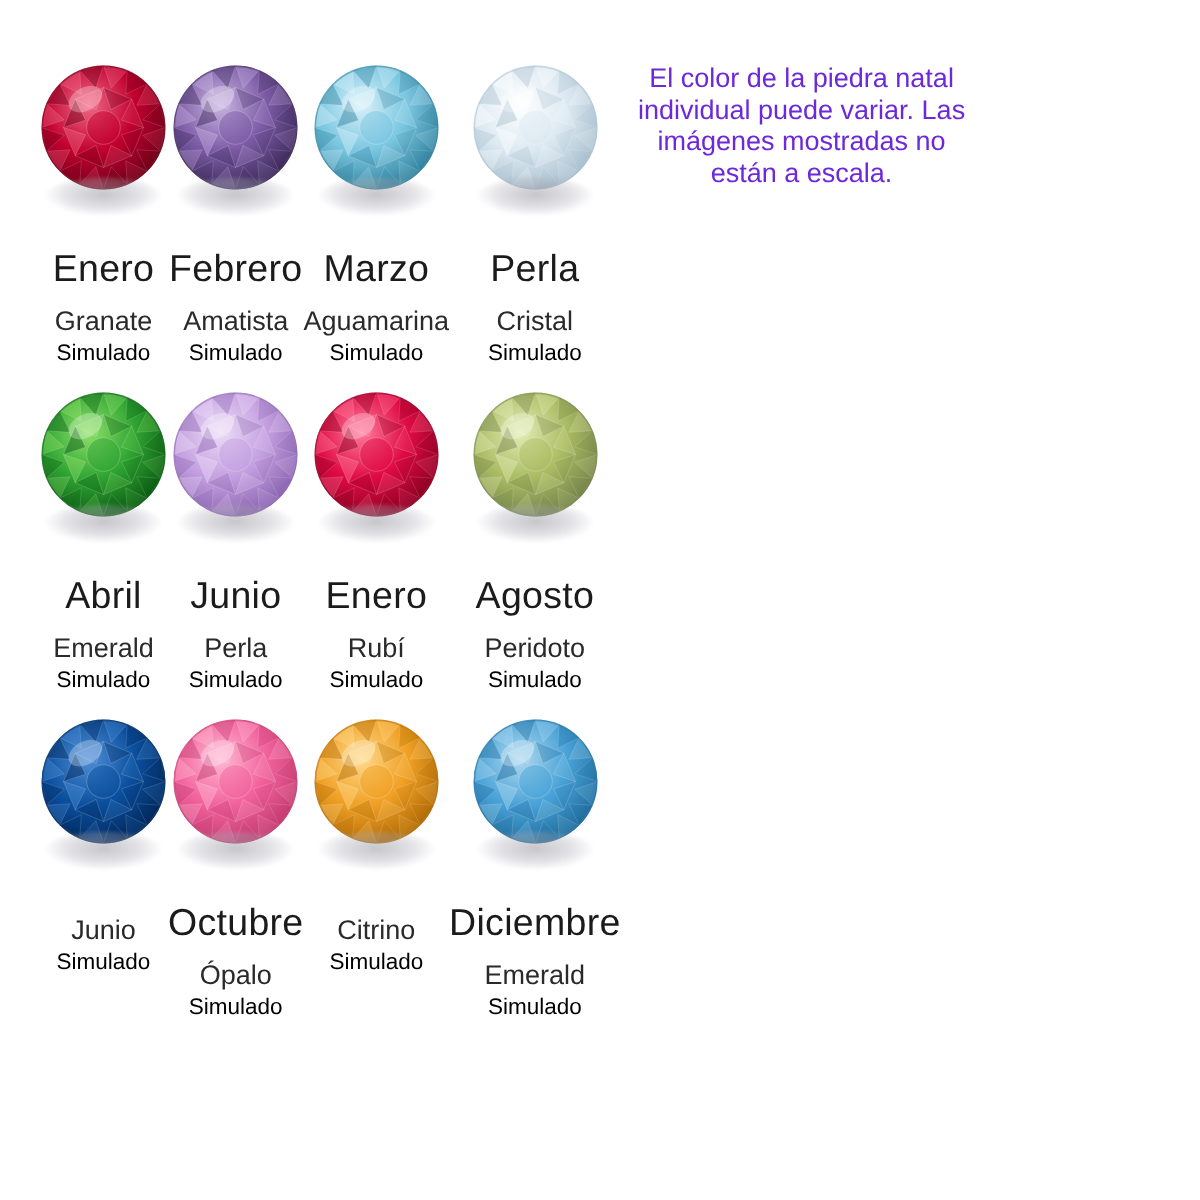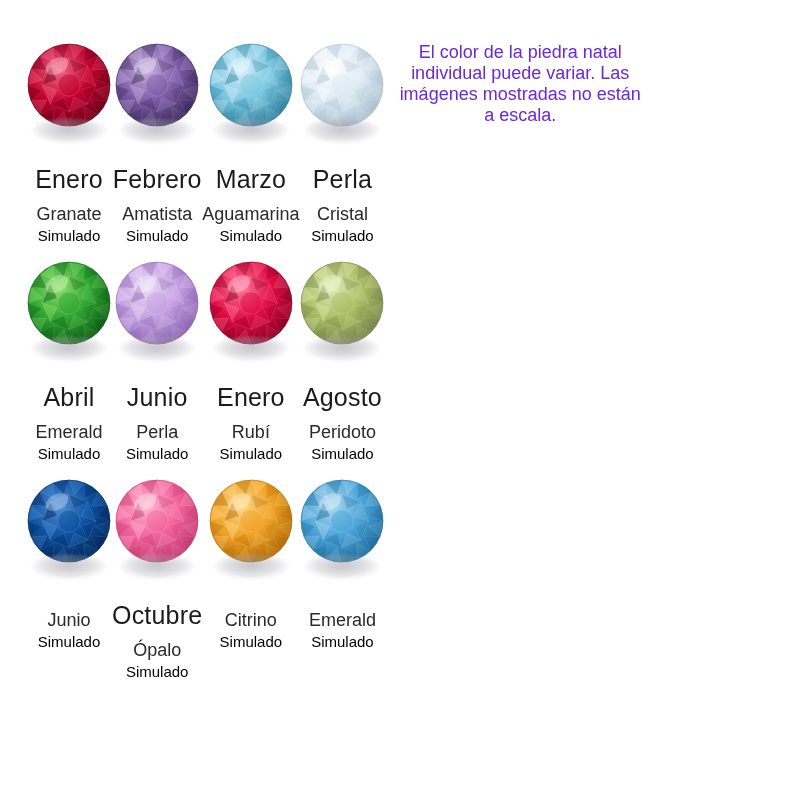--- a/index.html
+++ b/index.html
@@ -647,18 +647,19 @@
               <path d="M28.1,71.9 L19.0,50.0 L36.1,55.7 Z" fill="#aed9ef" fill-opacity="0.42" stroke="#ffffff" stroke-opacity="0.22" stroke-width="0.6"></path>
               <path d="M19.0,50.0 L28.1,28.1 L36.1,44.3 Z" fill="#1e6b9c" fill-opacity="0.46" stroke="#ffffff" stroke-opacity="0.22" stroke-width="0.6"></path>
               <path d="M28.1,28.1 L50.0,19.0 L44.3,36.1 Z" fill="#aed9ef" fill-opacity="0.40" stroke="#ffffff" stroke-opacity="0.22" stroke-width="0.6"></path>
               <circle cx="50" cy="50" r="13" fill="#4aa3d8" fill-opacity="0.45" stroke="#ffffff" stroke-opacity="0.25" stroke-width="0.7"></circle>
               <circle cx="50" cy="50" r="47.4" fill="none" stroke="#1e6b9c" stroke-opacity="0.5" stroke-width="1.2"></circle>
               <ellipse cx="36" cy="28" rx="14" ry="9" fill="#ffffff" fill-opacity="0.28" transform="rotate(-28 36 28)"></ellipse>
             </svg>
             <div class="shadow"></div>
           </div>
         </div>
+        <div class="month">Diciembre</div>
         <div class="gem">Emerald</div>
         <div class="sim">Simulado</div>
       </div>
     </div>
   <div class="footnote">El color de la piedra natal individual puede variar. Las imágenes mostradas no están a escala.</div>
 </div>
 
 </body></html>

